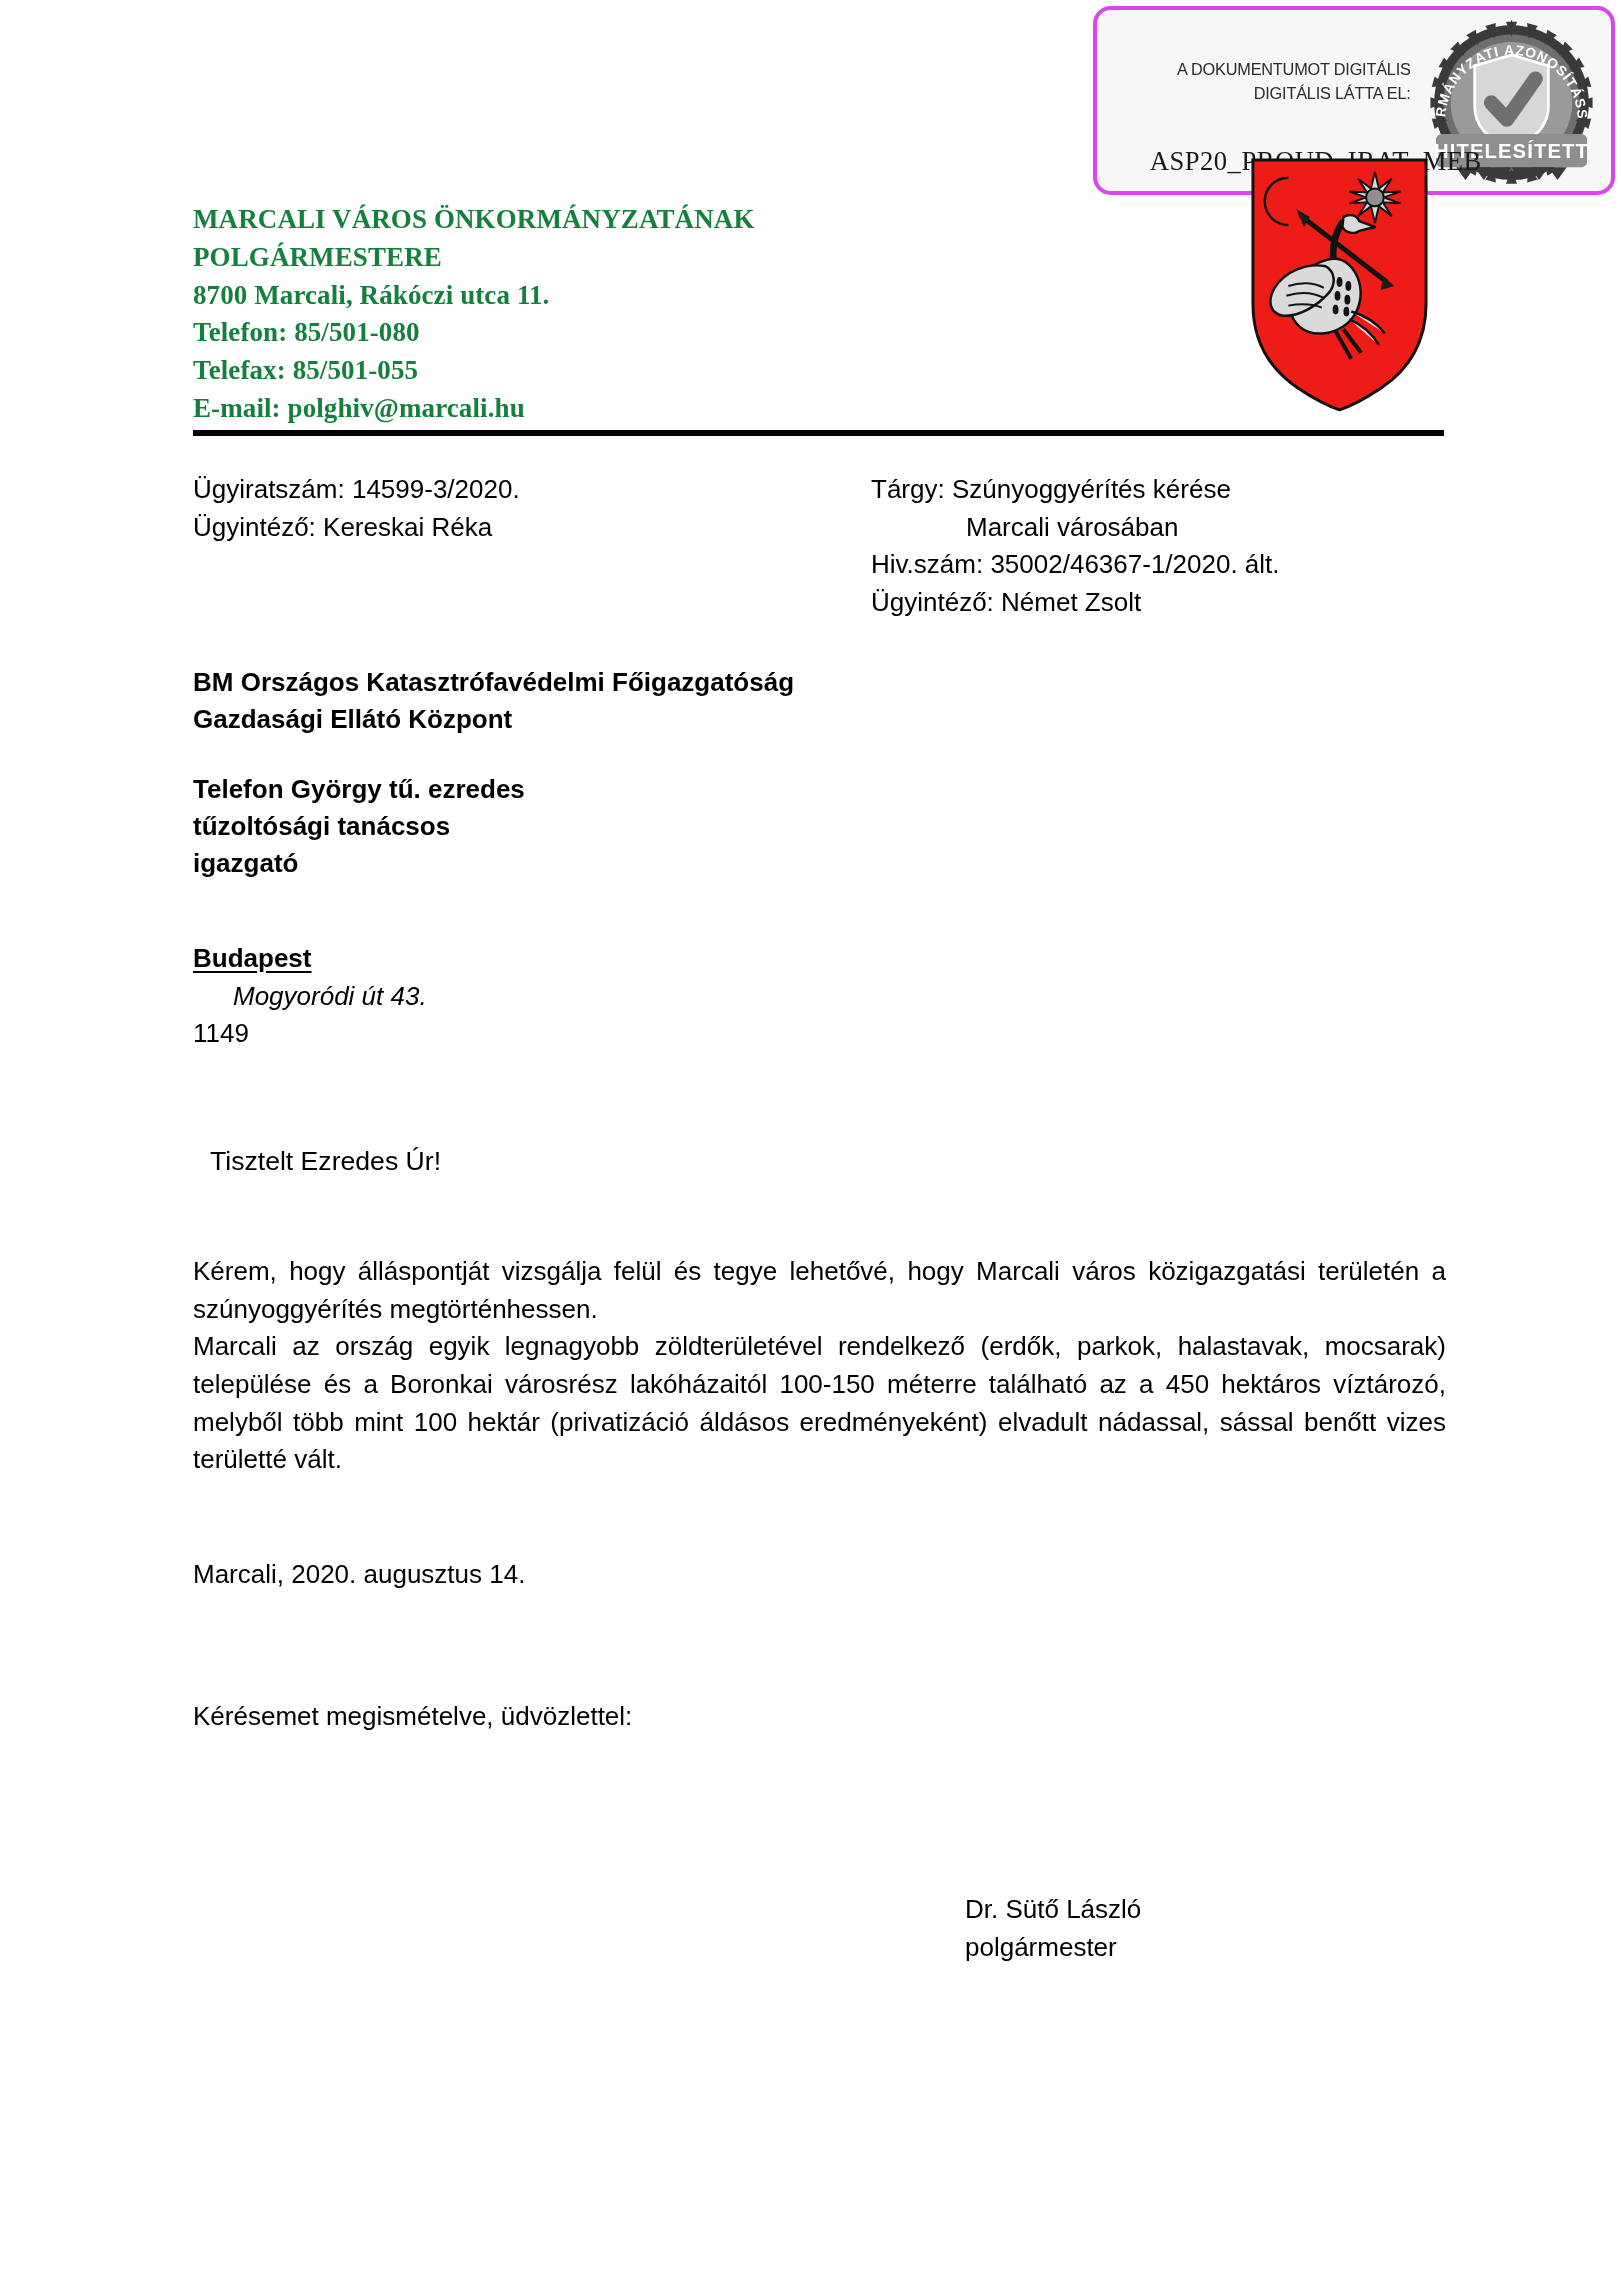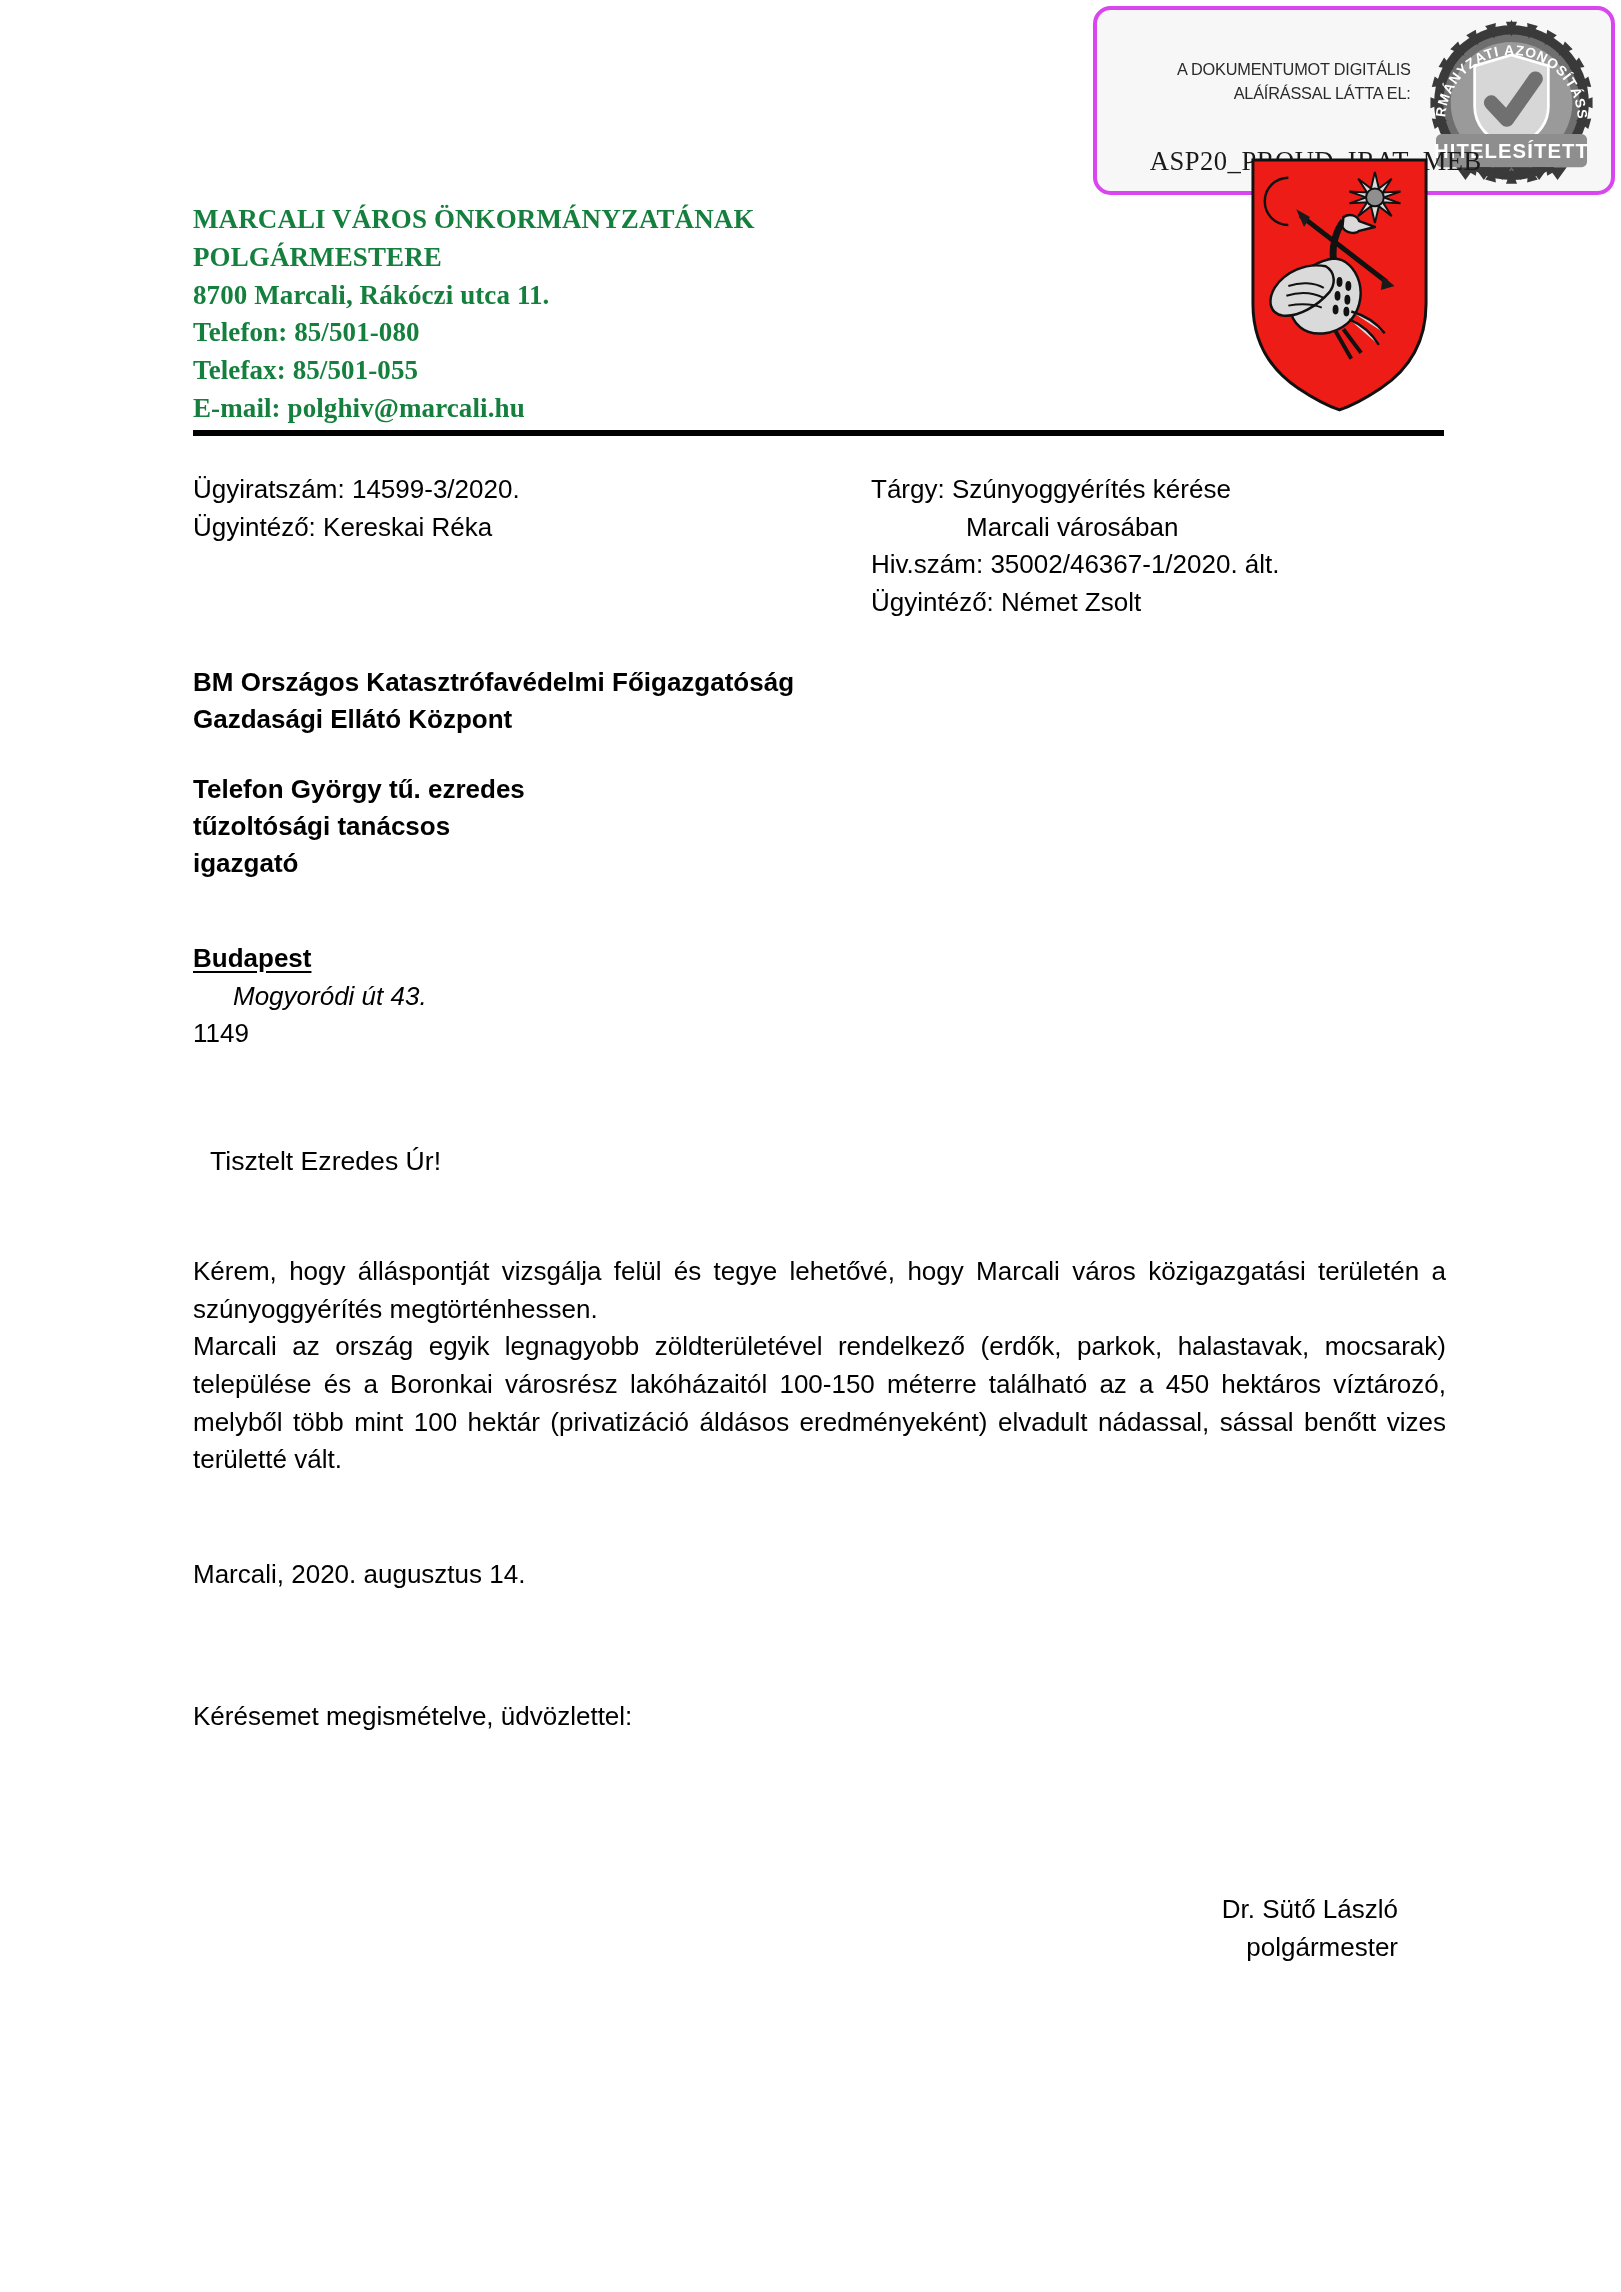--- a/index.html
+++ b/index.html
@@ -181,34 +181,34 @@
     font-size: 26px;
     white-space: nowrap;
   }
 
   
   .signature {
     position: absolute;
     top: 1891px;
     left: 965px;
     width: 433px;
-    text-align: right;
+    text-align: left;
     font-size: 26px;
     line-height: 1.45;
   }
 </style>
 </head>
 <body>
 
 <div id="page">
 
   <div class="esign-stamp">
     <div class="esign-text">
       <div>A DOKUMENTUMOT DIGITÁLIS</div>
-      <div>ALÁÍRÁSSAL LÁTTA EL:</div>
+      <div>DIGITÁLIS LÁTTA EL:</div>
     </div>
 
     <div class="esign-badge">
       <svg viewBox="0 0 200 190" xmlns="http://www.w3.org/2000/svg">
         <defs>
           <path id="ringpath" d="M100,112 m-72,0 a72,72 0 1,1 144,0" fill="none"></path>
         </defs>
 
         <g>
           <circle cx="100" cy="92" r="84" fill="#3a3a3a"></circle>

